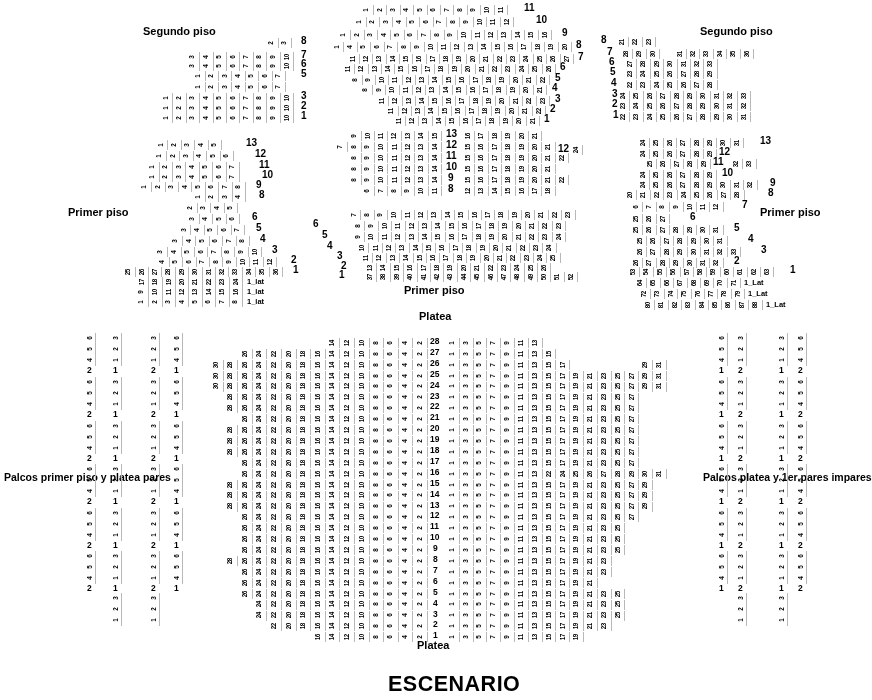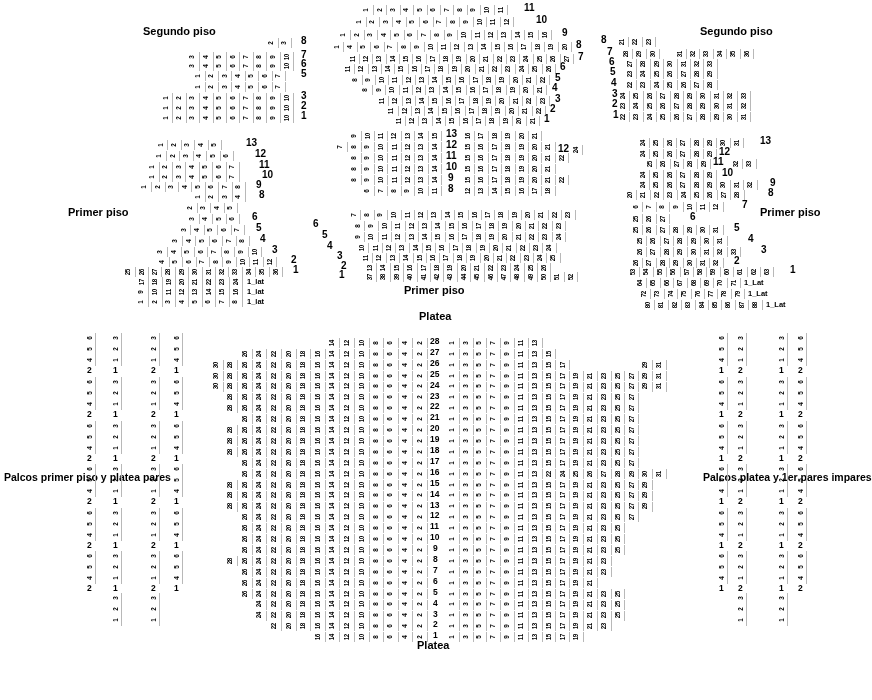--- a/index.html
+++ b/index.html
@@ -33,20 +33,21 @@
 <div id="stage">
   <div class="t-lab" id="lbl-segundo-left">Segundo piso</div>
   <div class="t-lab" id="lbl-segundo-right">Segundo piso</div>
   <div class="t-lab" id="lbl-primer-left">Primer piso</div>
   <div class="t-lab" id="lbl-primer-right">Primer piso</div>
   <div class="t-lab" id="lbl-primer-center">Primer piso</div>
   <div class="t-lab" id="lbl-platea-top">Platea</div>
   <div class="t-lab" id="lbl-platea-bottom">Platea</div>
   <div class="t-lab" id="lbl-palcos-left">Palcos primer piso y platea pares</div>
   <div class="t-lab" id="lbl-palcos-right">Palcos platea y 1er pares impares</div>
+  <div class="t-lab" id="lbl-escenario">ESCENARIO</div>
   <div id="map">
       <div class="fr" style="top: 38px; right: 580px;">
         <span class="c" style="width: 13.4px;">
           <i>2</i>
         </span>
         <span class="c" style="width: 13.4px;">
           <i>3</i>
         </span>
       </div>
       <div class="lb" style="left: 301px; top: 36px; font-size: 10px;">8</div>

